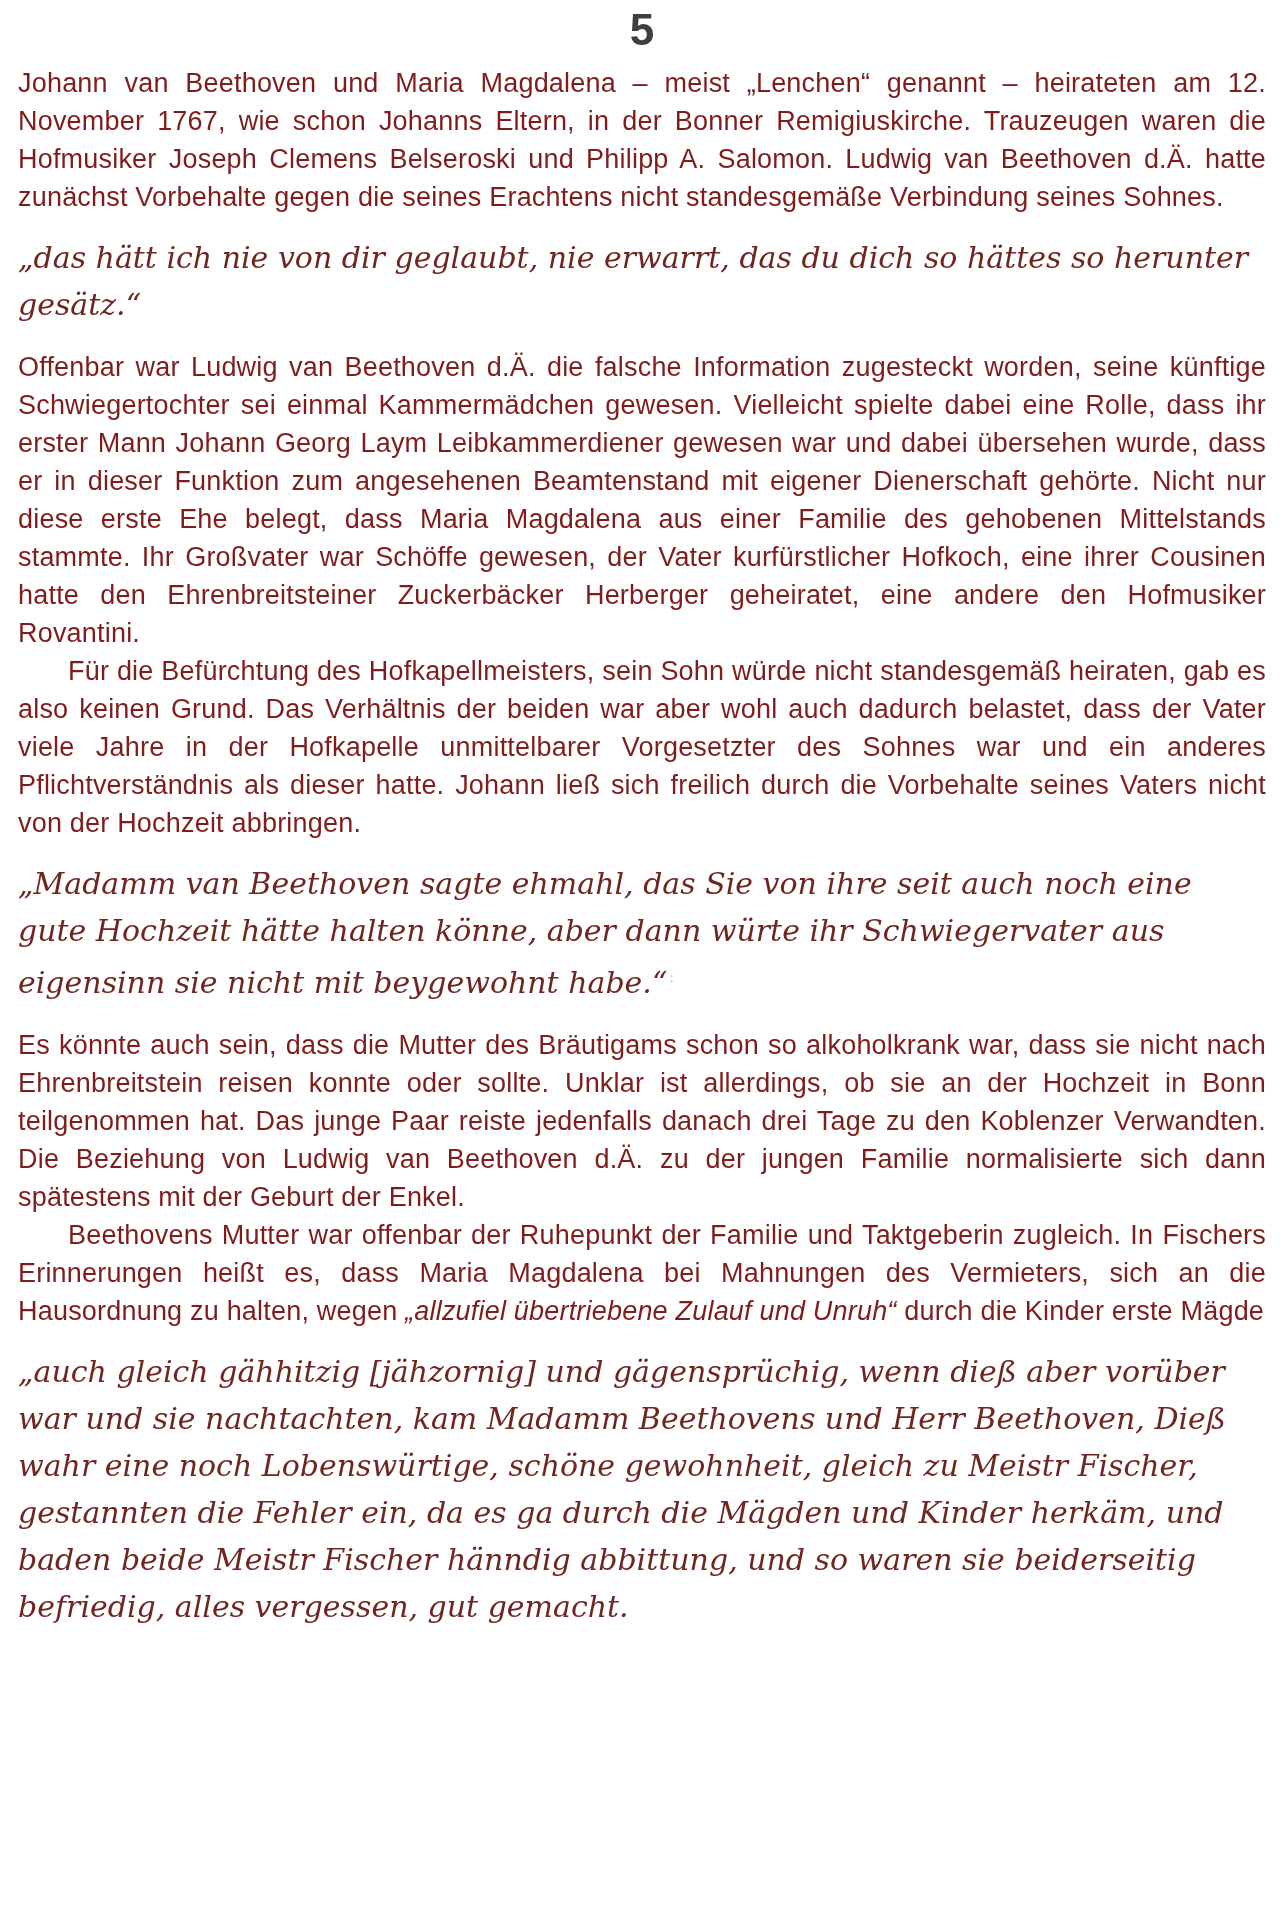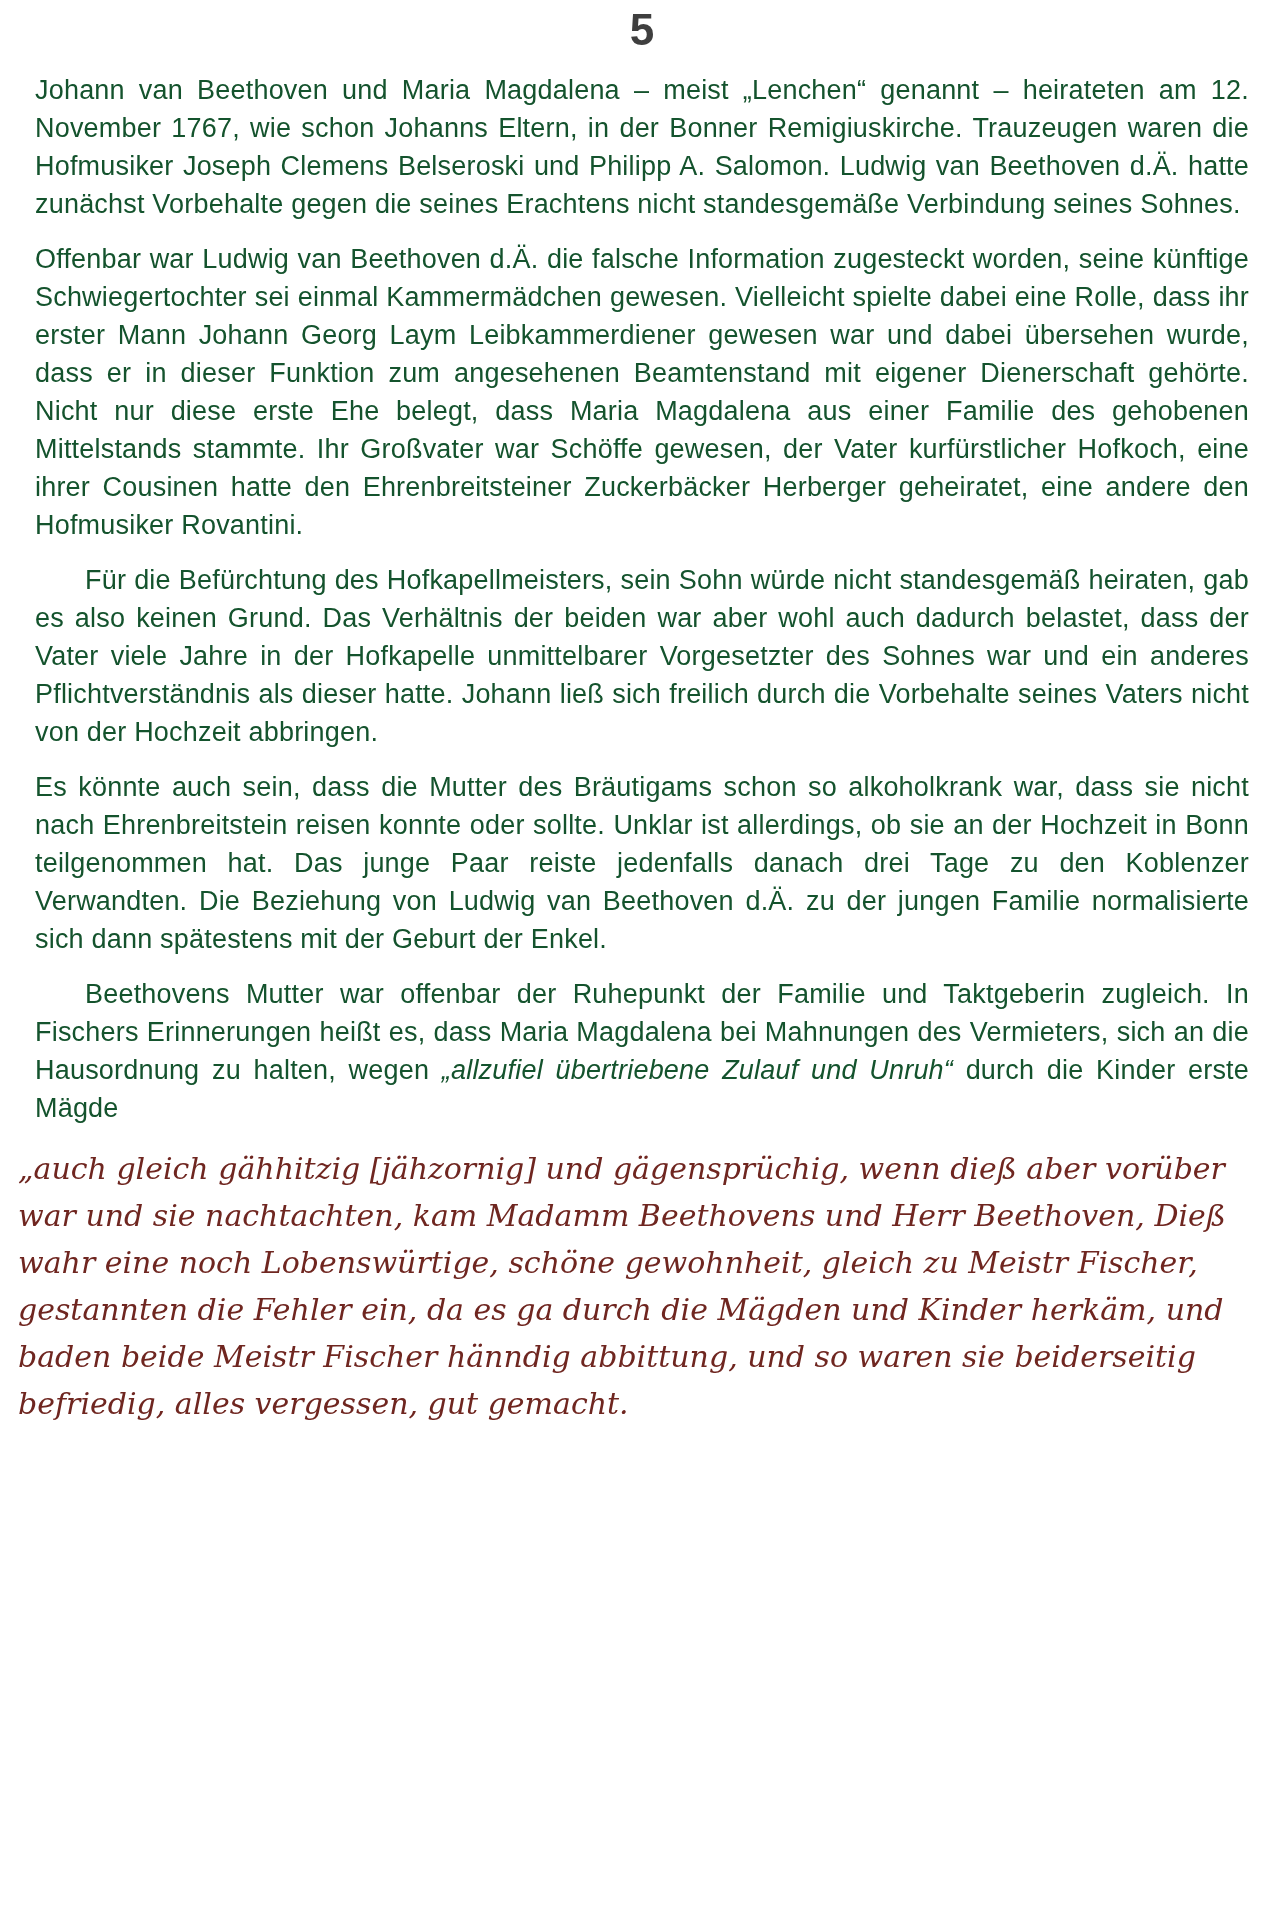--- a/index.html
+++ b/index.html
@@ -21,22 +21,22 @@
   .page-number {
     text-align: center;
     font-weight: 700;
     font-size: 44px;
     line-height: 48px;
     color: #3f3f3f;
     margin-bottom: 10px;
     font-family: "Liberation Sans", sans-serif;
   }
   p.body {
-    margin: 17px;
-    color: #14532d;
+    margin: 0;
+    color: #7f1d1d;
     font-size: 27px;
     line-height: 38px;
     text-align: justify;
     letter-spacing: 0.2px;
     hyphens: auto;
     -webkit-hyphens: auto;
   }
   p.body.indent {
     text-indent: 50px;
   }
@@ -59,19 +59,21 @@
     margin-left: 2px;
   }
 </style>
 </head>
 <body>
 
 <div class="page">
   <div class="page-number">5</div>
   <div id="content">
       <p class="body"><span>Johann van Beethoven und Maria Magdalena – meist „Lenchen“ genannt – heirateten am 12. November 1767, wie schon Johanns Eltern, in der Bonner Remigiuskirche. Trauzeugen waren die Hofmusiker Joseph Clemens Belseroski und Philipp A. Salomon. Ludwig van Beethoven d.Ä. hatte zunächst Vorbehalte gegen die seines Erachtens nicht standesgemäße Verbindung seines Sohnes.</span></p>
+      <p class="quote"><span>„das hätt ich nie von dir geglaubt, nie erwarrt, das du dich so hättes so herunter gesätz.“</span></p>
       <p class="body"><span>Offenbar war Ludwig van Beethoven d.Ä. die falsche Information zugesteckt worden, seine künftige Schwiegertochter sei einmal Kammermädchen gewesen. Vielleicht spielte dabei eine Rolle, dass ihr erster Mann Johann Georg Laym Leibkammerdiener gewesen war und dabei übersehen wurde, dass er in dieser Funktion zum angesehenen Beamtenstand mit eigener Dienerschaft gehörte. Nicht nur diese erste Ehe belegt, dass Maria Magdalena aus einer Familie des gehobenen Mittelstands stammte. Ihr Großvater war Schöffe gewesen, der Vater kurfürstlicher Hofkoch, eine ihrer Cousinen hatte den Ehrenbreitsteiner Zuckerbäcker Herberger geheiratet, eine andere den Hofmusiker Rovantini.</span></p>
       <p class="body indent"><span>Für die Befürchtung des Hofkapellmeisters, sein Sohn würde nicht standesgemäß heiraten, gab es also keinen Grund. Das Verhältnis der beiden war aber wohl auch dadurch belastet, dass der Vater viele Jahre in der Hofkapelle unmittelbarer Vorgesetzter des Sohnes war und ein anderes Pflichtverständnis als dieser hatte. Johann ließ sich freilich durch die Vorbehalte seines Vaters nicht von der Hochzeit abbringen.</span></p>
+      <p class="quote"><span>„Madamm van Beethoven sagte ehmahl, das Sie von ihre seit auch noch eine gute Hochzeit hätte halten könne, aber dann würte ihr Schwiegervater aus eigensinn sie nicht mit beygewohnt habe.“</span><sup class="footnote-mark">:</sup></p>
       <p class="body"><span>Es könnte auch sein, dass die Mutter des Bräutigams schon so alkoholkrank war, dass sie nicht nach Ehrenbreitstein reisen konnte oder sollte. Unklar ist allerdings, ob sie an der Hochzeit in Bonn teilgenommen hat. Das junge Paar reiste jedenfalls danach drei Tage zu den Koblenzer Verwandten. Die Beziehung von Ludwig van Beethoven d.Ä. zu der jungen Familie normalisierte sich dann spätestens mit der Geburt der Enkel.</span></p>
       <p class="body indent"><span>Beethovens Mutter war offenbar der Ruhepunkt der Familie und Taktgeberin zugleich. In Fischers Erinnerungen heißt es, dass Maria Magdalena bei Mahnungen des Vermieters, sich an die Hausordnung zu halten, wegen </span><span class="em">„allzufiel übertriebene Zulauf und Unruh“</span><span> durch die Kinder erste Mägde</span></p>
       <p class="quote"><span>„auch gleich gähhitzig [jähzornig] und gägensprüchig, wenn dieß aber vorüber war und sie nachtachten, kam Madamm Beethovens und Herr Beethoven, Dieß wahr eine noch Lobenswürtige, schöne gewohnheit, gleich zu Meistr Fischer, gestannten die Fehler ein, da es ga durch die Mägden und Kinder herkäm, und baden beide Meistr Fischer hänndig abbittung, und so waren sie beiderseitig befriedig, alles vergessen, gut gemacht.</span></p>
     </div>
 </div>
 
 </body></html>

